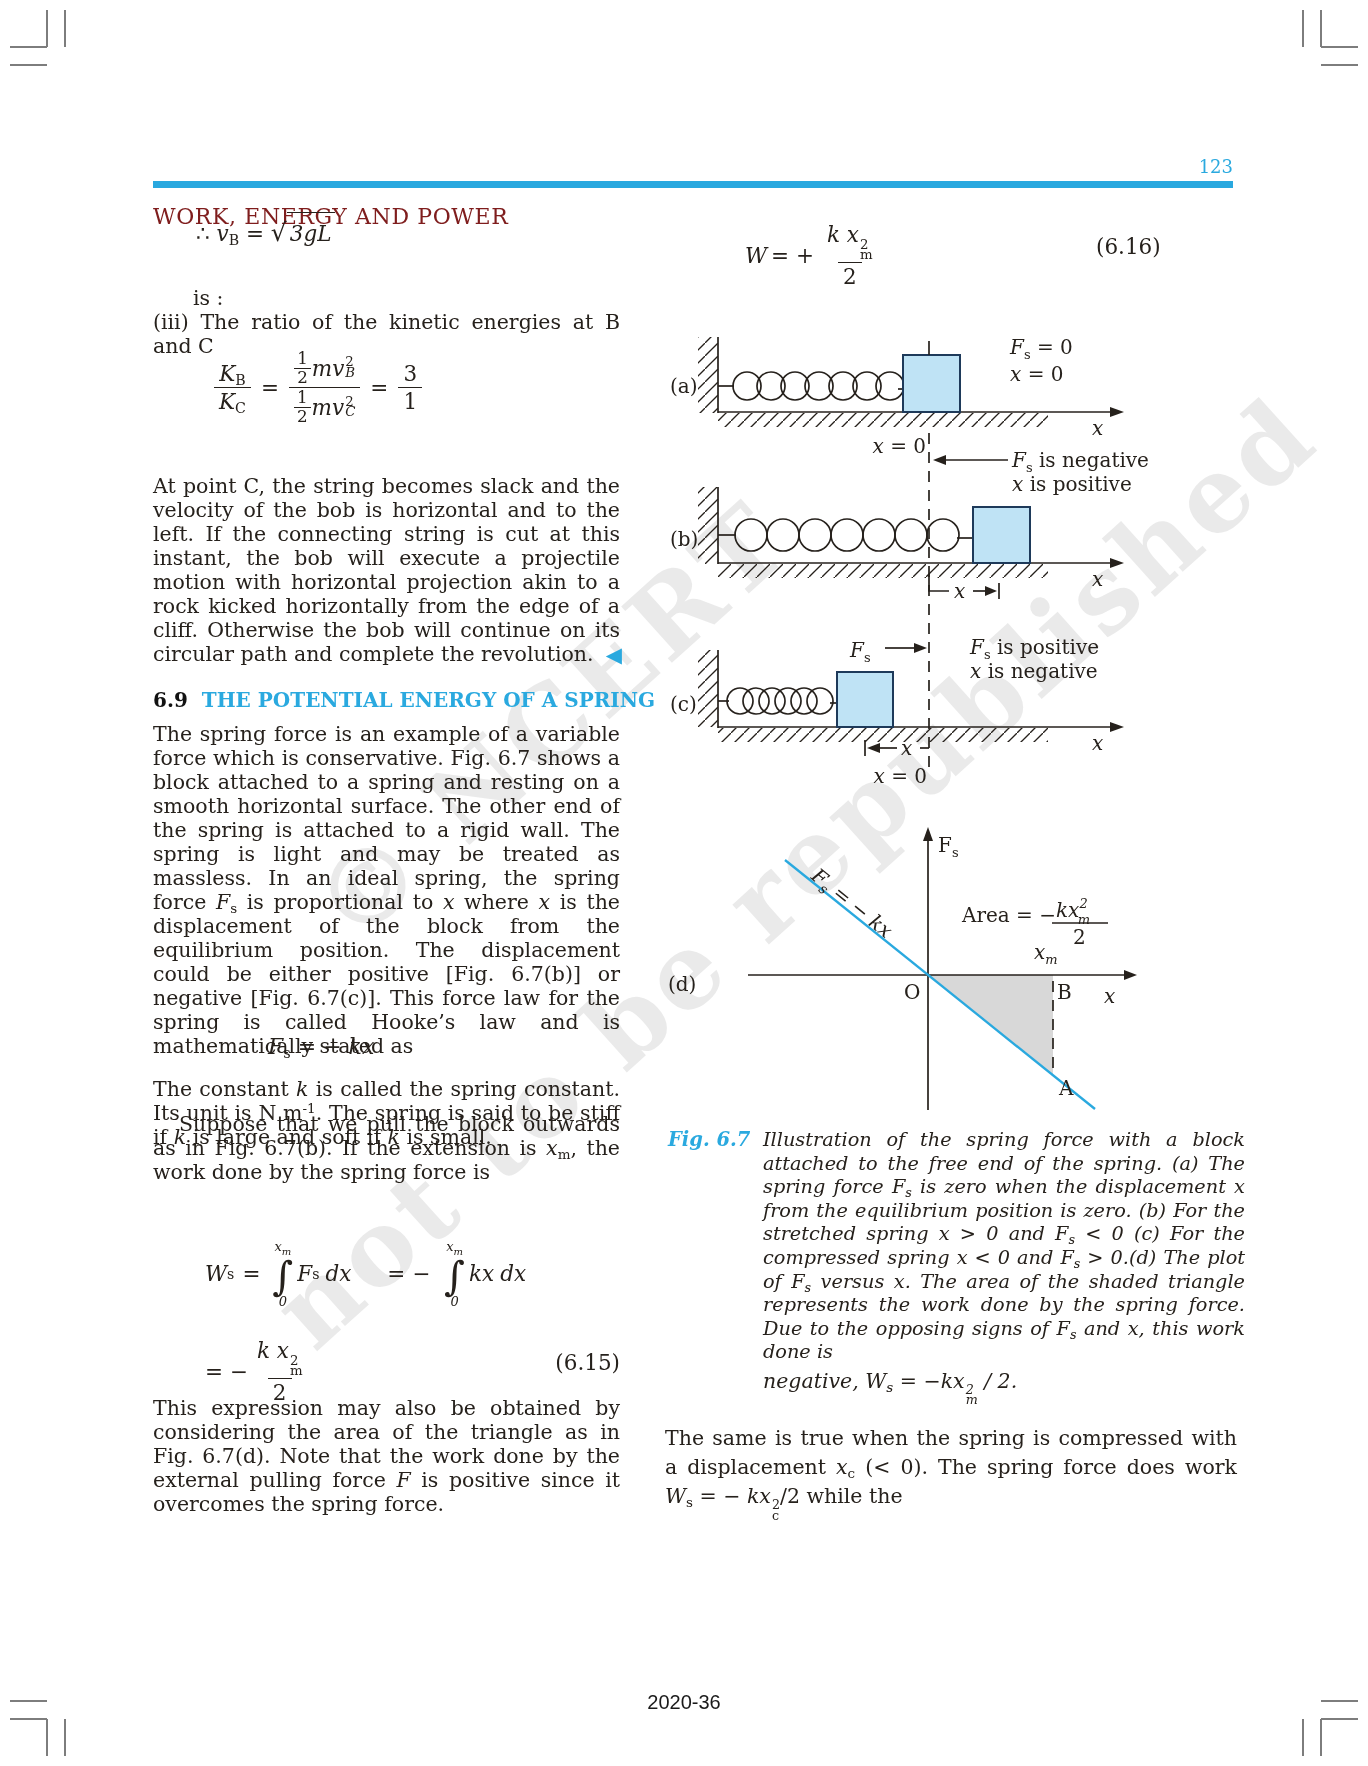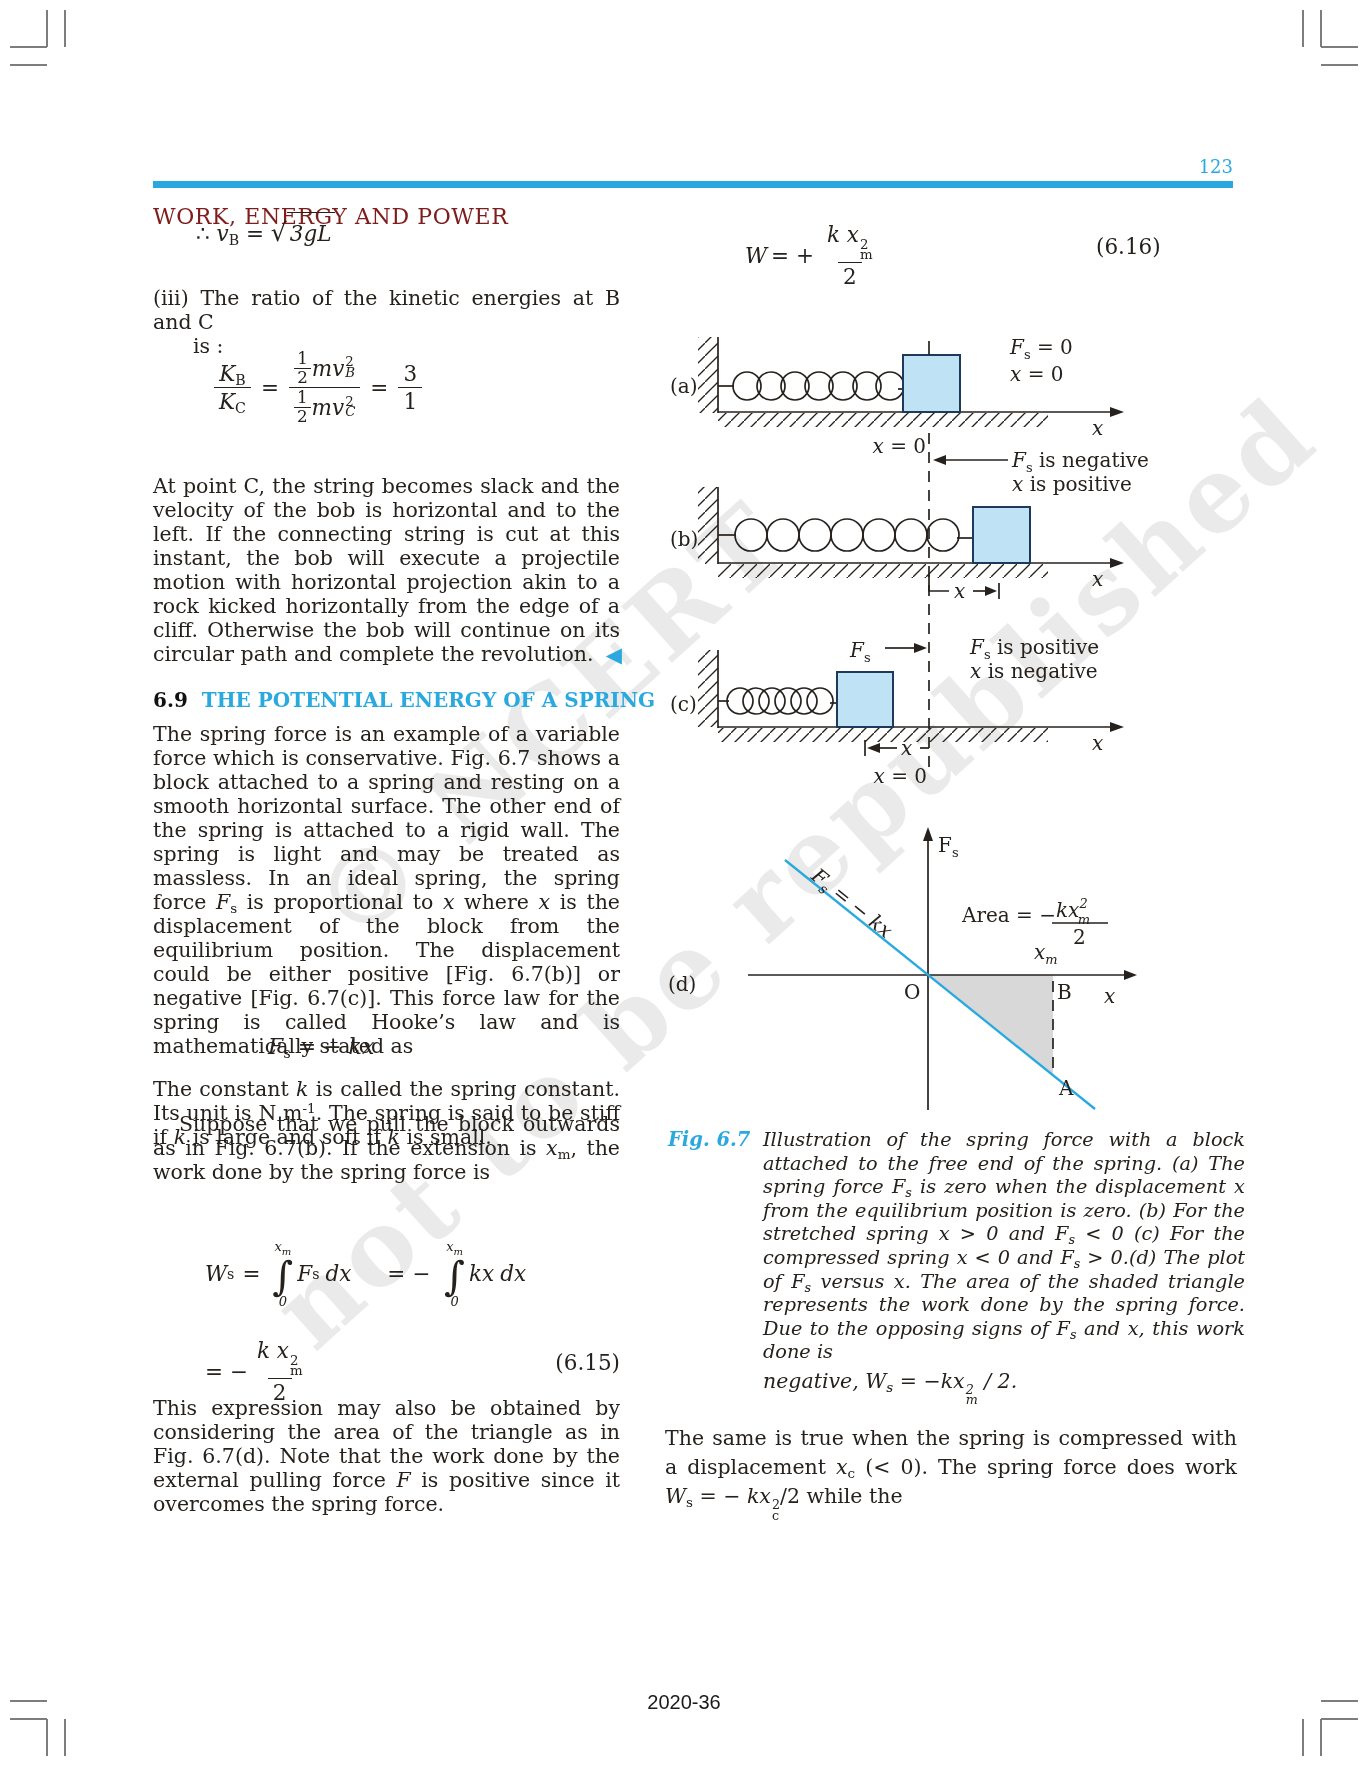--- a/index.html
+++ b/index.html
@@ -80,22 +80,22 @@
 <div class="abs hdr-rule"></div>
 
 <div class="abs eq" style="left:196px;top:218px;">
   <span>∴</span>
   <span class="it">v</span><sub class="b">B</sub>
   <span>=</span>
   <span style="font-size:25px;">√</span><span class="it" style="border-top:1.7px solid #26211c;padding:8px 3px;">3gL</span>
 </div>
 
 <div class="abs bt" style="left:153px;top:286px;width:467px;">
+  <div style="margin-left:40px;">is :</div>
   <div>(iii) The ratio of the kinetic energies at B and C</div>
-  <div style="margin-left:40px;">is :</div>
 </div>
 
 <div class="abs eq row" style="left:210px;top:350px;">
   <span class="frac">
     <span class="fn"><span class="it">K</span><sub class="b">B</sub></span>
     <span class="fd"><span class="it">K</span><sub class="b">C</sub></span>
   </span>
   <span style="margin:0 6px;">=</span>
   <span class="frac">
     <span class="fn row">

